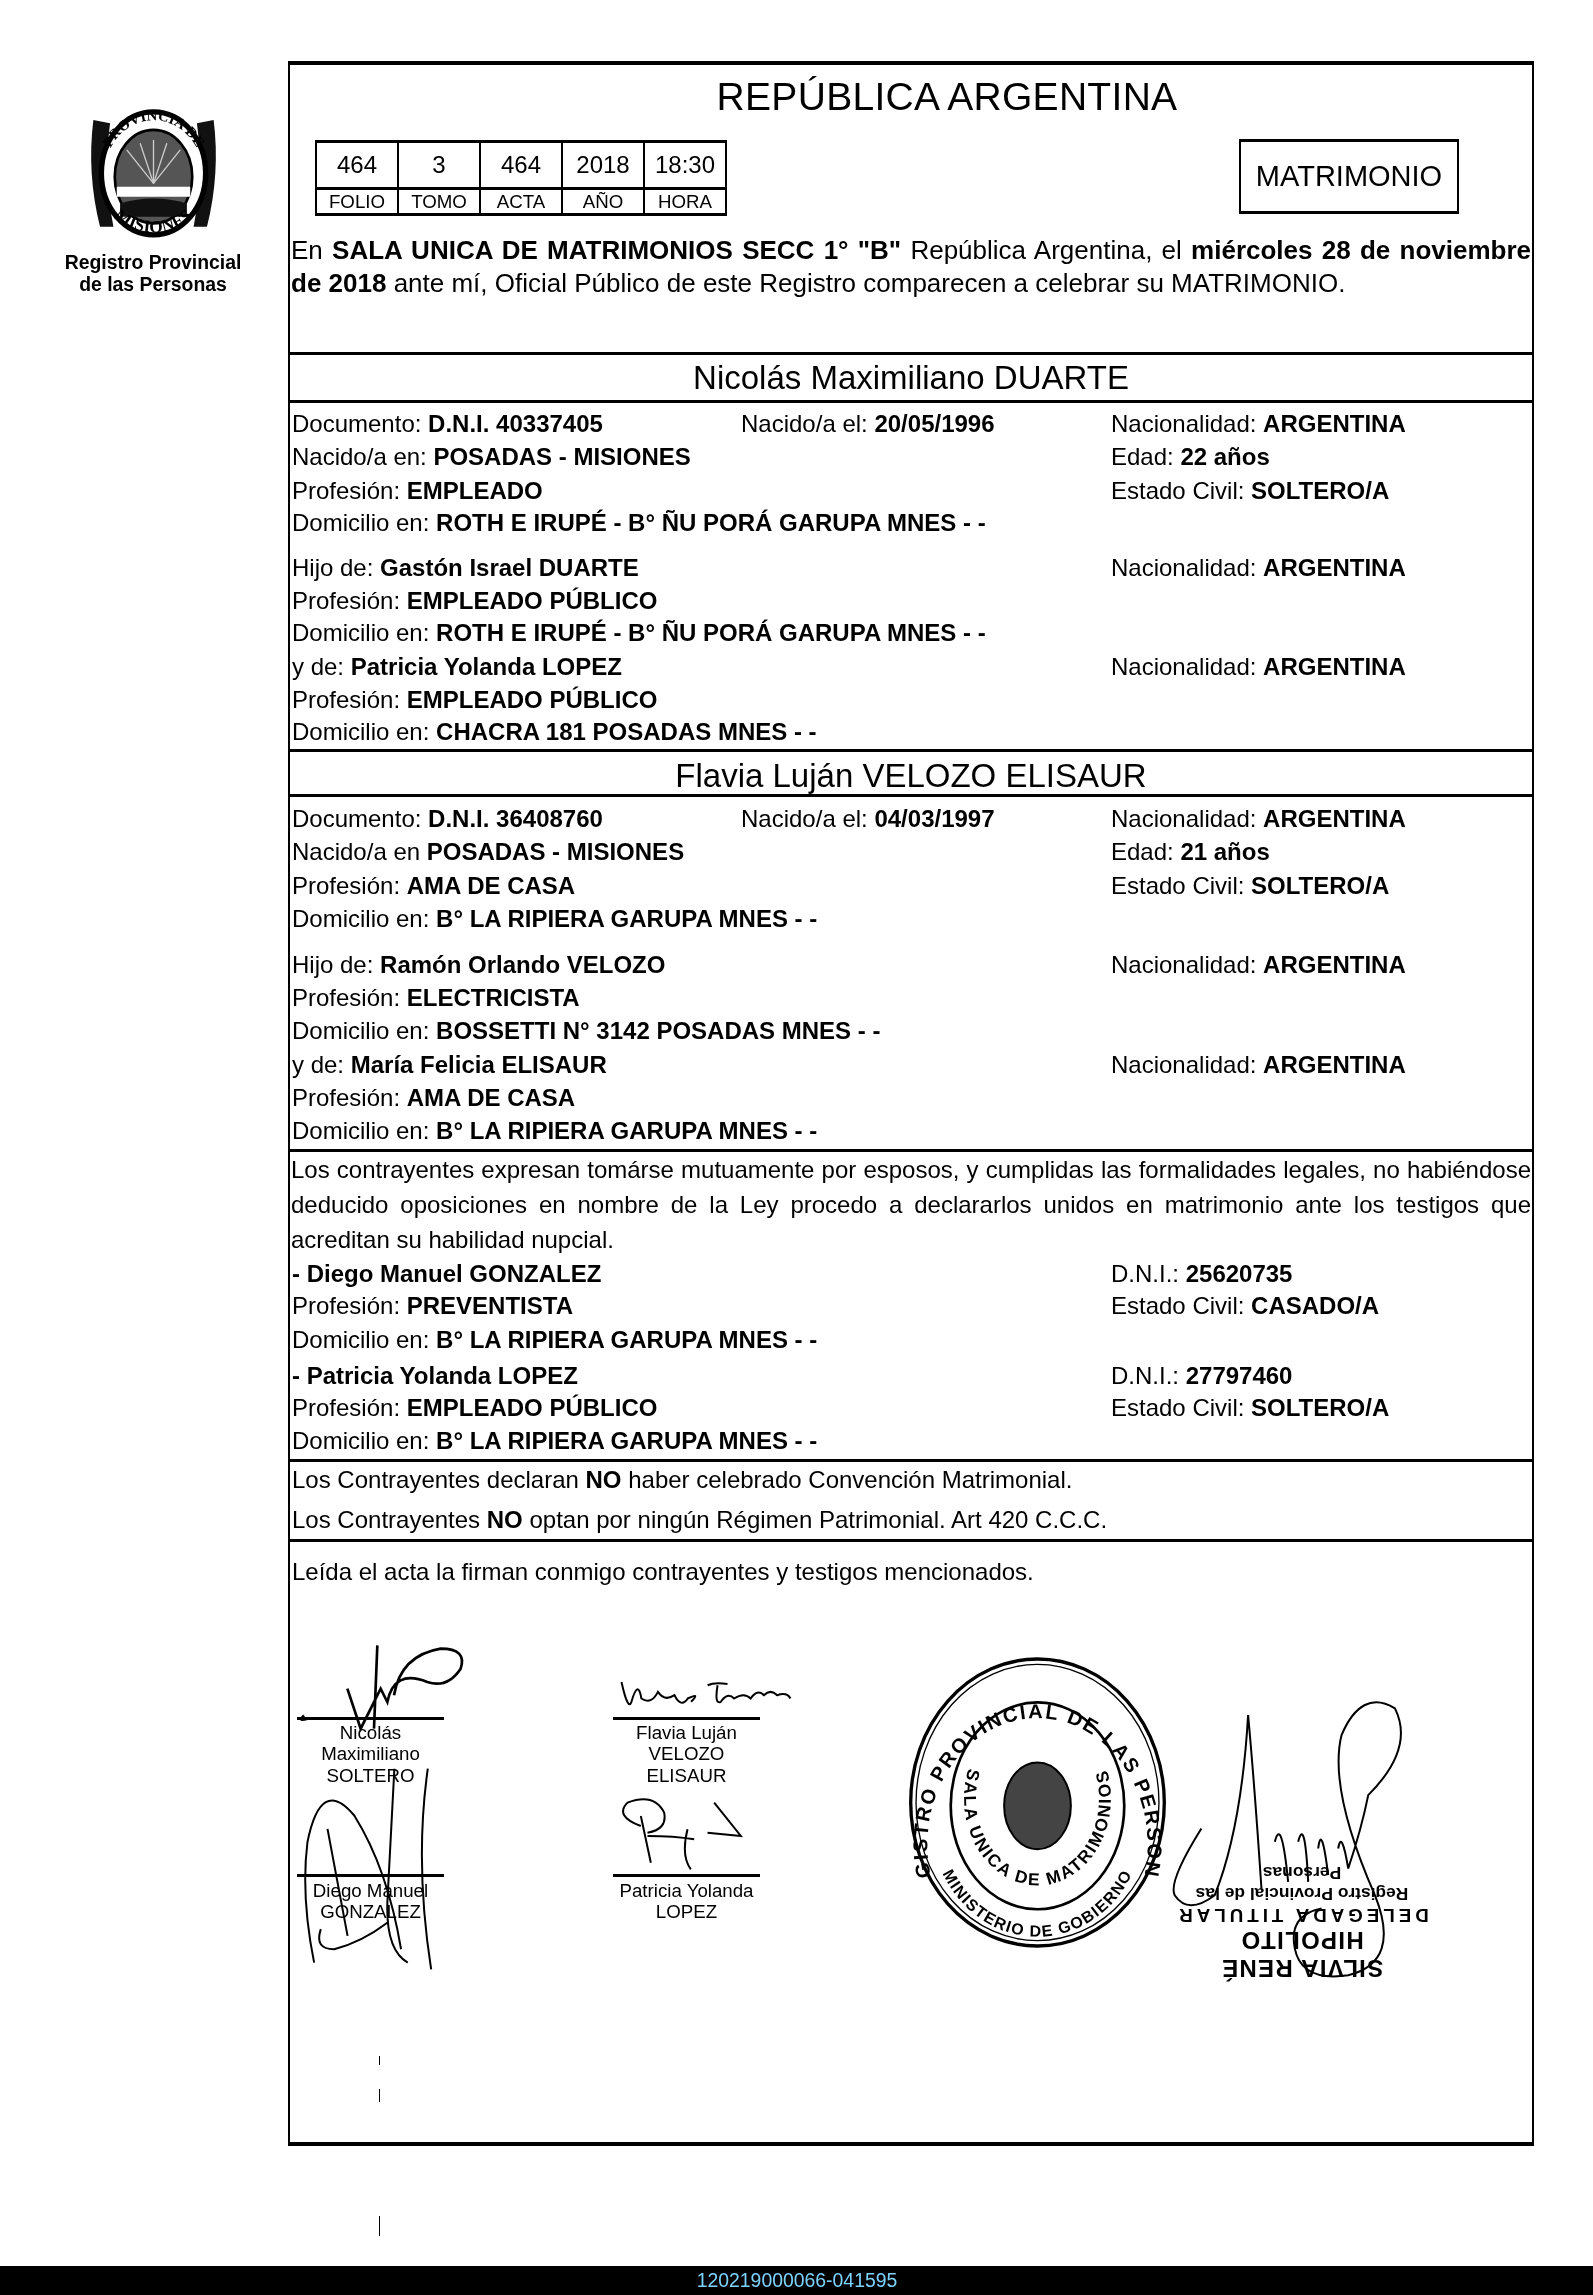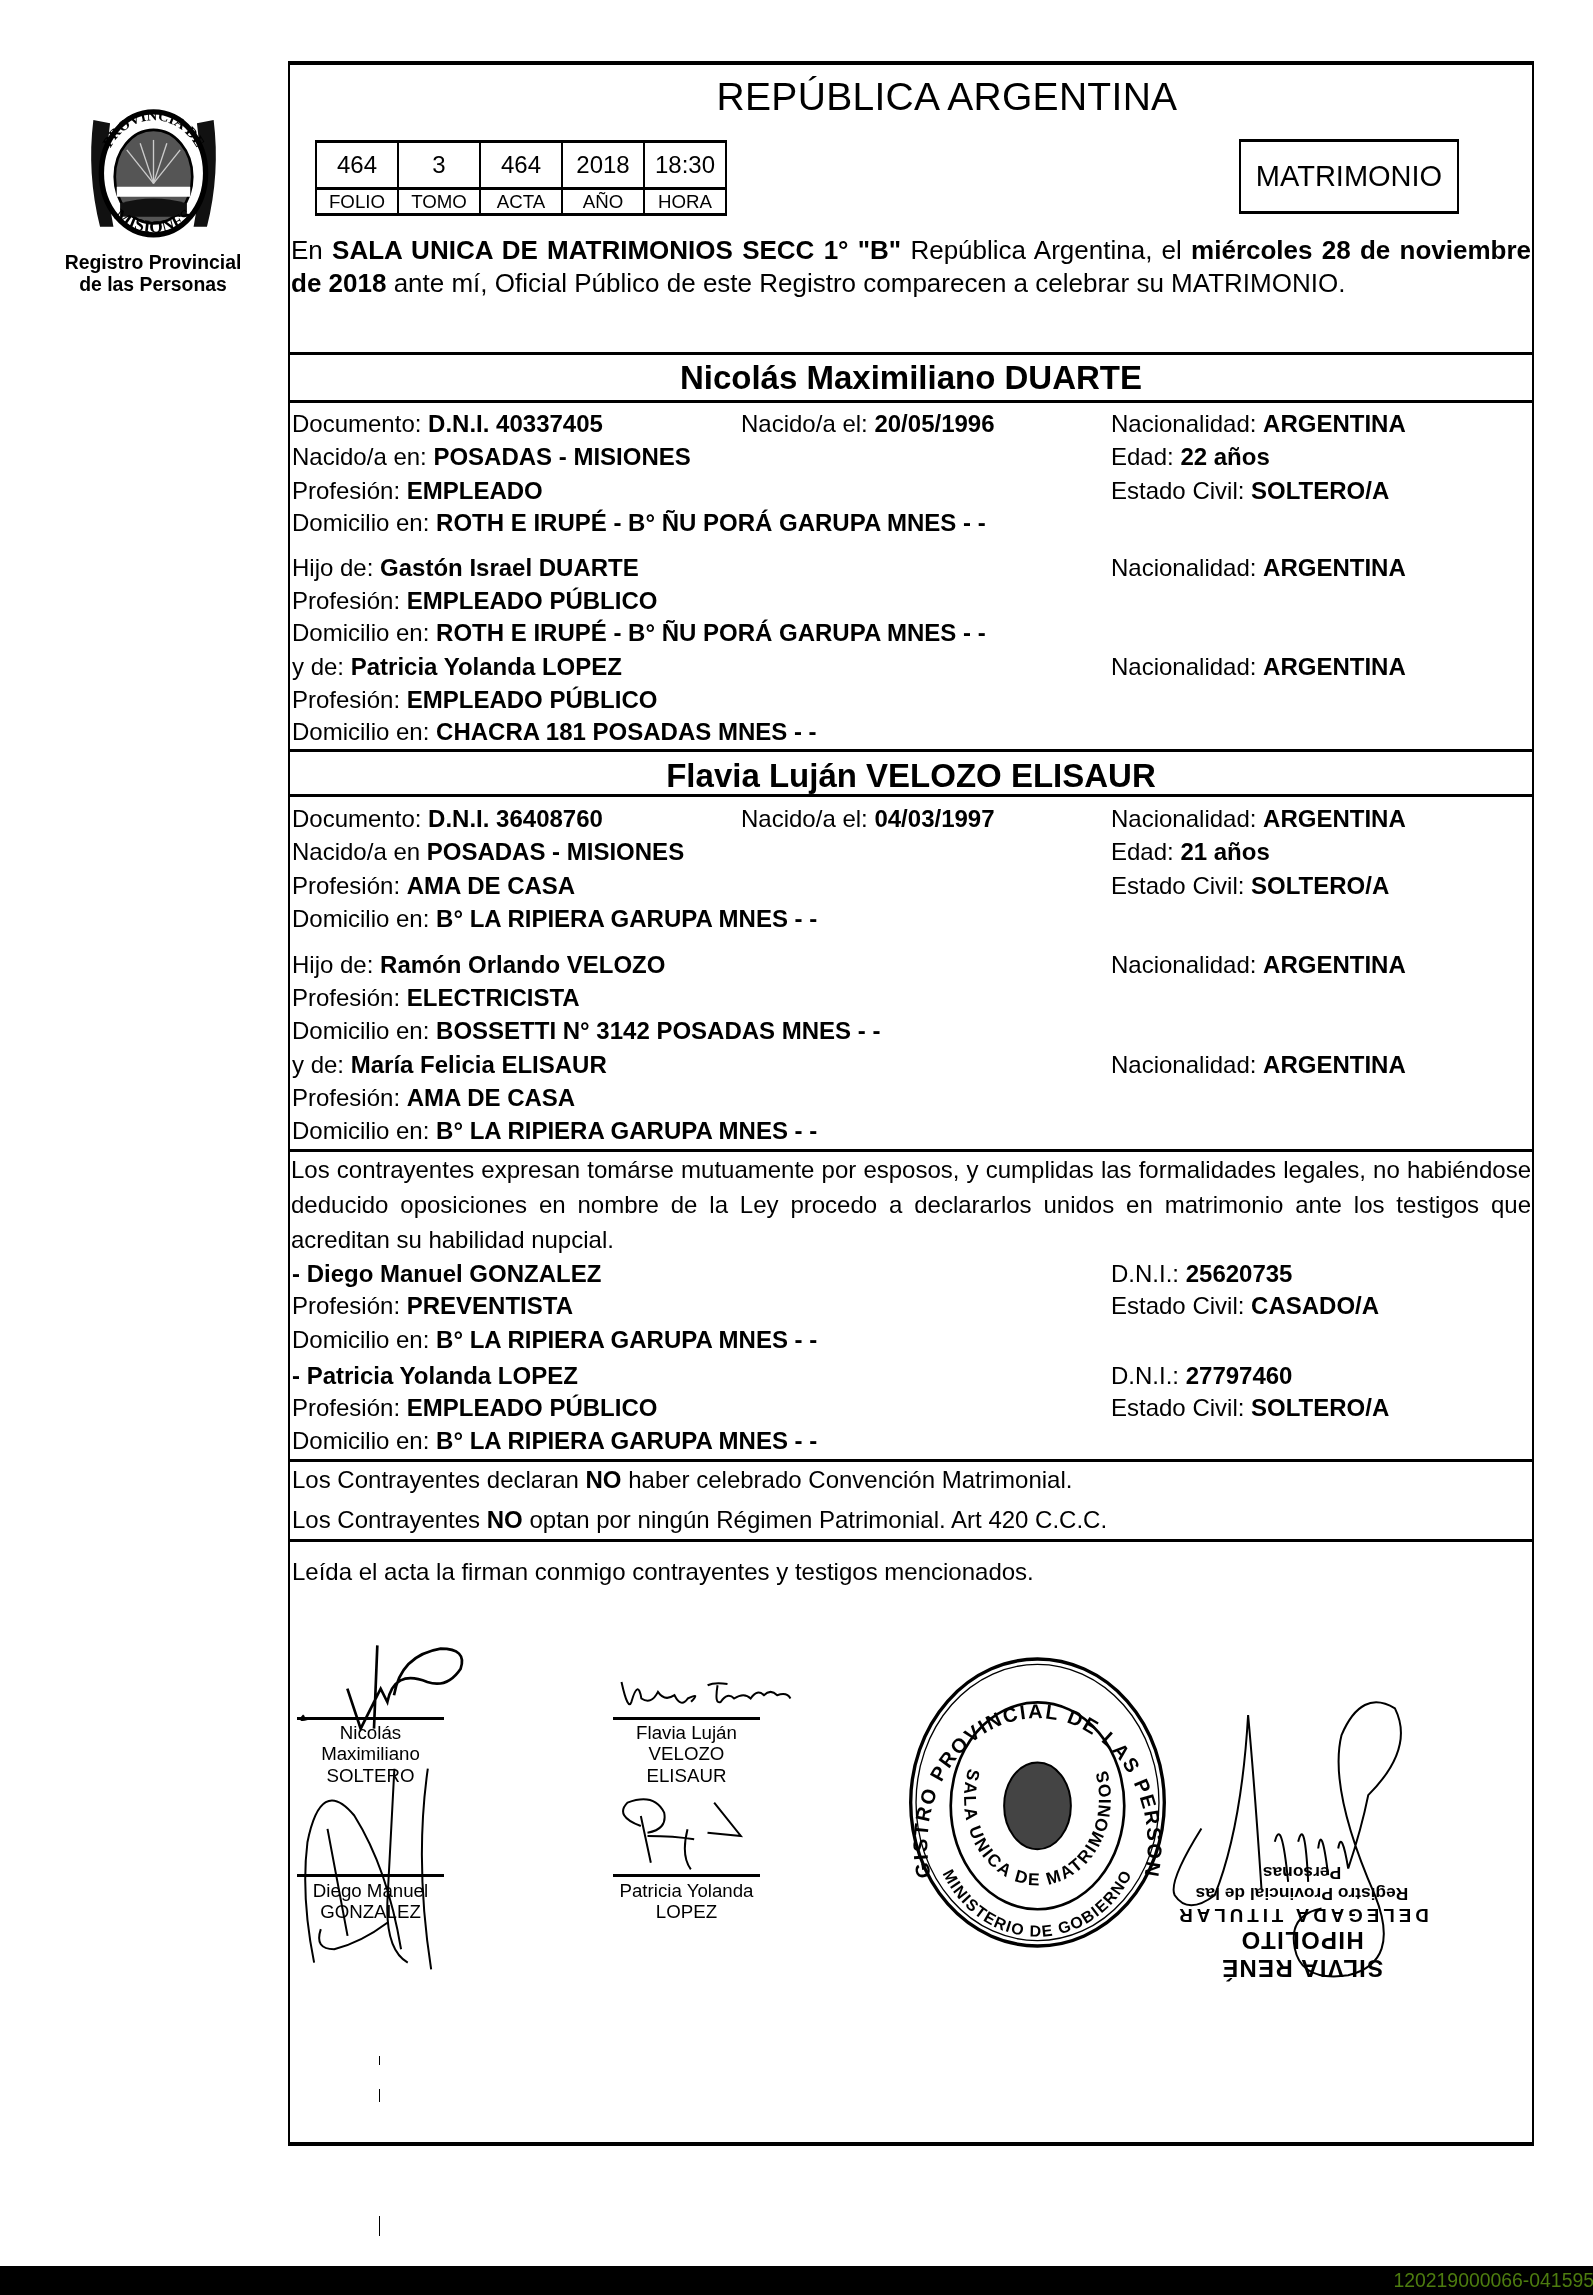--- a/index.html
+++ b/index.html
@@ -14,30 +14,30 @@
   .title { left: 288px; top: 75px; width: 1246px; text-align: center; font-size: 39px; letter-spacing: 0.3px; padding-left: 36px; }
   
   .ftable { left: 315px; top: 140px; border-collapse: collapse; padding-left: 24px; }
   .ftable td { border: 2px solid #000; text-align: center; width: 80px; padding: 0; }
   .ftable .v { height: 44px; font-size: 24px; border-top-width: 3.3px; border-bottom-width: 3.3px; }
   .ftable .l { height: 23px; font-size: 18.7px; border-bottom-width: 3.3px; margin-left: 16px; }
   .typebox { left: 1239px; top: 139px; width: 220px; height: 75px; border: 2.7px solid #000; border-top-width: 3.3px; border-bottom-width: 3.3px; box-sizing: border-box; font-size: 29px; display: flex; align-items: center; justify-content: center; }
   .intro { left: 291px; top: 234px; width: 1240px; font-size: 26px; line-height: 33px; text-align: justify; }
   
   .hline { left: 288px; width: 1246px; height: 3.3px; background: #000; }
-  .pname { left: 288px; width: 1246px; text-align: center; font-weight: bold; font-size: 33px; }
+  .pname { left: 288px; width: 1246px; text-align: center; font-weight: normal; font-size: 33px; }
   .row { left: 292px; font-size: 24px; line-height: 27px; white-space: nowrap; }
   .row b { font-weight: bold; }
   .c1 { left: 292px; } .c2 { left: 741px; } .c3 { left: 1111px; }
   .para { left: 291px; width: 1240px; font-size: 24px; line-height: 35px; text-align: justify; }
   
   .sigline { height: 3.3px; background: #000; }
   .siglabel { text-align: center; font-size: 18.7px; line-height: 21.4px; }
   .sig { position: absolute; }
-  .footer { left: 0; top: 2266px; width: 1594px; height: 29px; background: #000; color: #4d7c0f; text-align: right; font-size: 19.4px; line-height: 29px; }
+  .footer { left: 0; top: 2266px; width: 1594px; height: 29px; background: #000; color: #7dd3fc; text-align: center; font-size: 19.4px; line-height: 29px; }
   .tick { width: 1.3px; background: #000; }
 </style>
 </head>
 <body>
 
 <div class="abs logo">
   <svg width="147" height="154" viewBox="0 0 220 230">
     <path d="M20 40 Q10 120 30 200 L50 200 Q35 120 45 45 Z" fill="#111"></path>
     <path d="M200 40 Q210 120 190 200 L170 200 Q185 120 175 45 Z" fill="#111"></path>
     <ellipse cx="110" cy="120" rx="78" ry="92" fill="#fff" stroke="#000" stroke-width="8"></ellipse>

